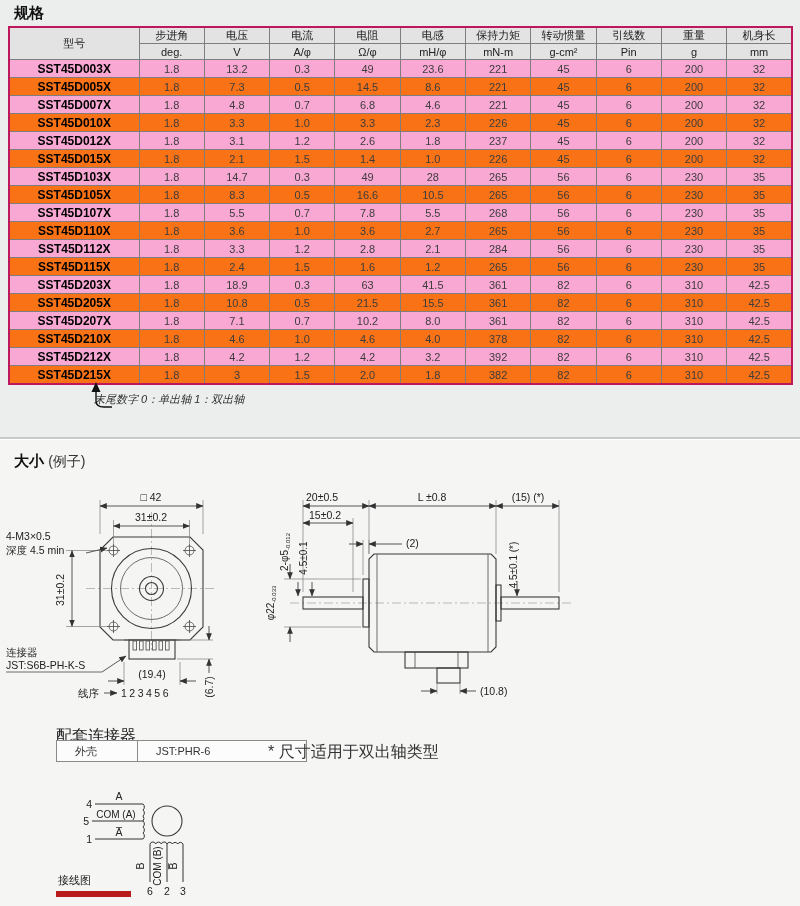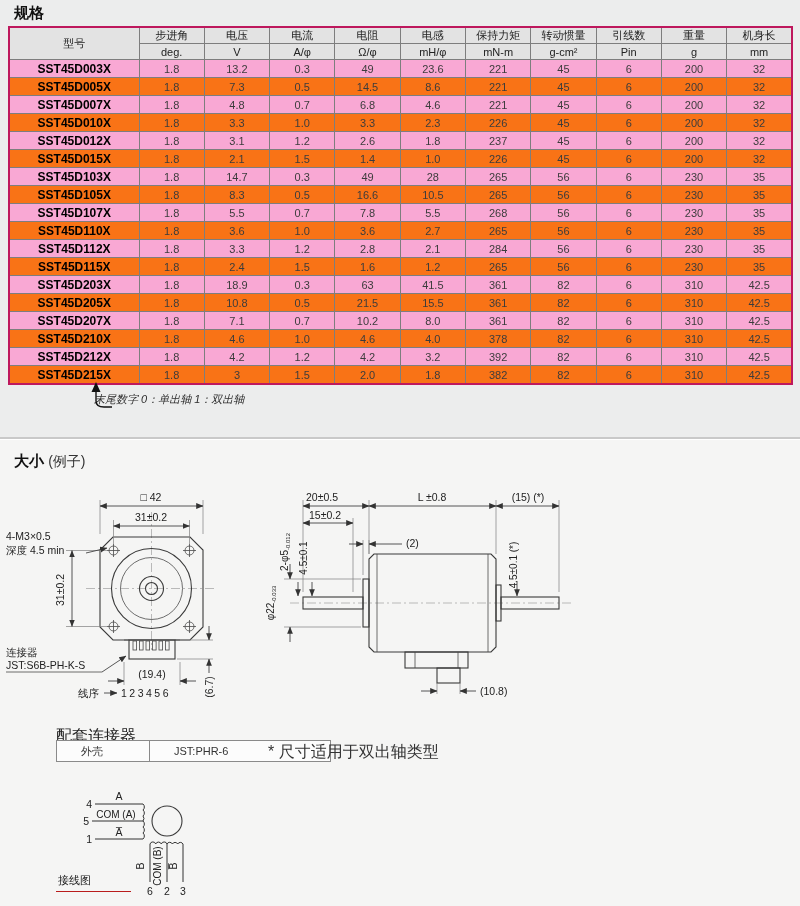--- a/index.html
+++ b/index.html
@@ -36,25 +36,25 @@
   .cl{stroke:#909090;stroke-width:0.6;fill:none;stroke-dasharray:9 3 2 3;}
   text.d{font-family:"Liberation Sans","DejaVu Sans",sans-serif;font-size:10px;fill:#222;}
   text.d2{font-family:"Liberation Sans","DejaVu Sans",sans-serif;font-size:10.5px;fill:#222;}
   tspan.tol{font-size:6px;}
   .wire{stroke:#333;stroke-width:1;fill:none;}
 
   
   .conn-title{position:absolute;left:56px;top:726px;font-size:16px;color:#222;text-align:center;}
   .conn-wrap{position:absolute;left:56px;top:740px;}
   table.conn{border-collapse:collapse;background:#fcfcfc;}
-  table.conn td{border:1px solid #8a8a8a;font-size:11px;color:#333;padding:2px 24px;height:16px;white-space:nowrap;}
+  table.conn td{border:1px solid #8a8a8a;font-size:11px;color:#333;padding:2px 18px;height:16px;white-space:nowrap;}
   table.conn td.k{width:44px;}
   table.conn td.v{width:132px;margin-top:15px;}
   .star-note{position:absolute;left:268px;top:742px;font-size:16px;color:#333;}
-  .wiring-label{position:absolute;left:56px;top:873px;font-size:11px;color:#222;border-bottom:1px solid #b91c1c;padding:0 40px 3px 2px;}
+  .wiring-label{position:absolute;left:56px;top:873px;font-size:11px;color:#222;border-bottom:6px solid #b91c1c;padding:0 40px 3px 2px;}
 </style>
 </head>
 <body>
 
 <div id="canvas">
   <div class="top-shade"></div>
   <div class="divider"></div>
 
   <div class="h1" id="spec-title">规格</div>
 

